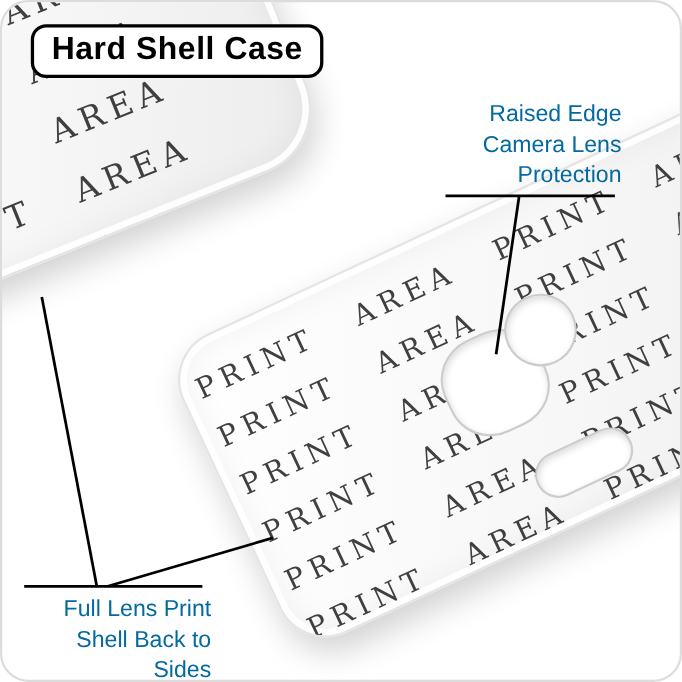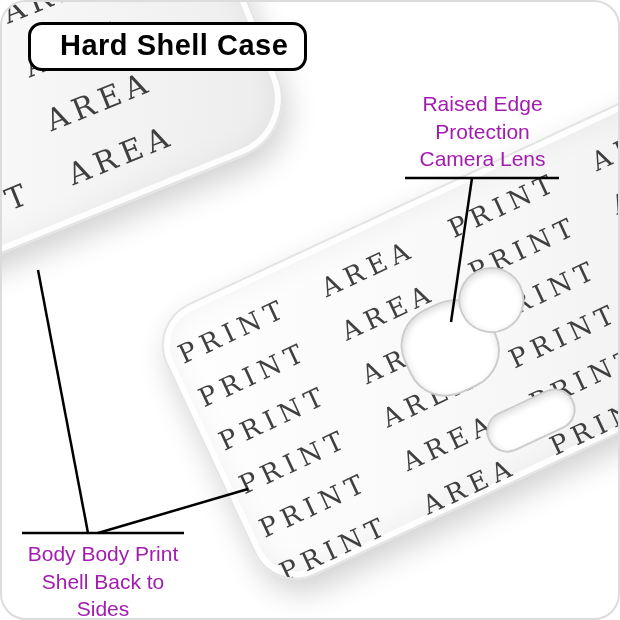--- a/index.html
+++ b/index.html
@@ -77,35 +77,35 @@
   .overlay line { stroke: #000000; stroke-width: 2.5; }
 
   
   .title-box {
     position: absolute;
     left: 26px; top: 20px;
     z-index: 7;
     background: #ffffff;
     border: 3px solid #000000;
     border-radius: 14px;
-    padding: 4px 16px 6px 29px;
+    padding: 4px 16px 6px 16px;
     font-size: 29px;
     font-weight: bold;
     letter-spacing: 0.5px;
     color: #000000;
   }
 
   
   .ann {
     position: absolute;
     z-index: 6;
-    text-align: center;
+    text-align: right;
     font-size: 21px;
     line-height: 1.32;
-    color: #a21caf;
+    color: #0369a1;
   }
   .ann-camera { left: 398px; top: 88px;  width: 165px; }
   .ann-print  { left: 12px;  top: 538px; width: 178px; }
 </style>
 </head>
 <body>
 
 <div class="stage">
 
   <div class="case case-a">
@@ -126,23 +126,23 @@
     <line x1="86" y1="531" x2="36" y2="268"></line>
     <line x1="96" y1="531" x2="246" y2="487"></line>
   </svg>
 
   <div class="title-box">
     <span>Hard Shell Case</span>
   </div>
 
   <div class="ann ann-camera">
     <div>Raised Edge</div>
+    <div>Camera Lens</div>
     <div>Protection</div>
-    <div>Camera Lens</div>
   </div>
 
   <div class="ann ann-print">
-    <div>Body Body Print</div>
+    <div>Full Lens Print</div>
     <div>Shell Back to</div>
     <div>Sides</div>
   </div>
 
 </div>
 
 </body></html>

